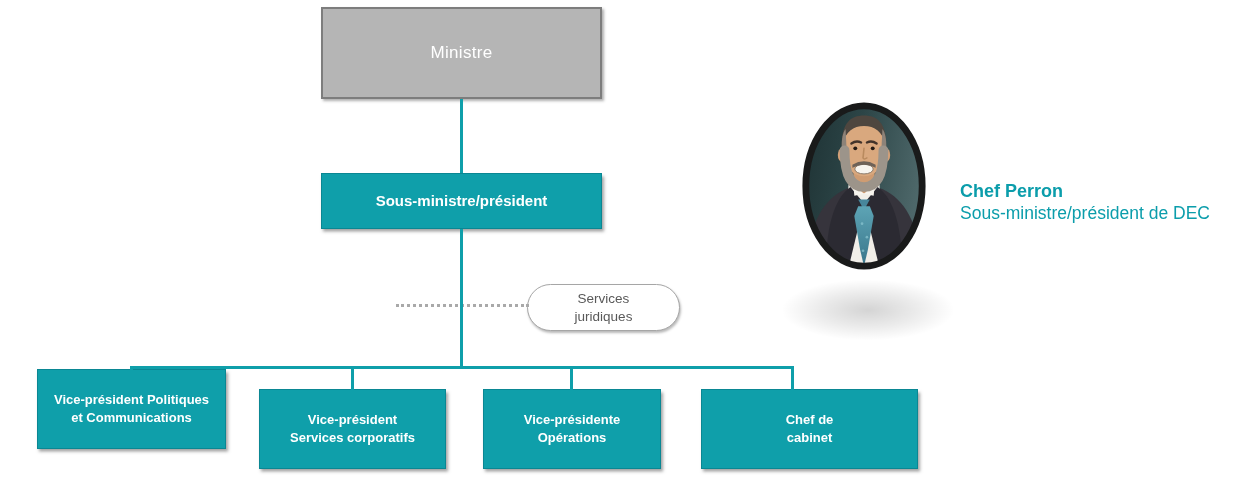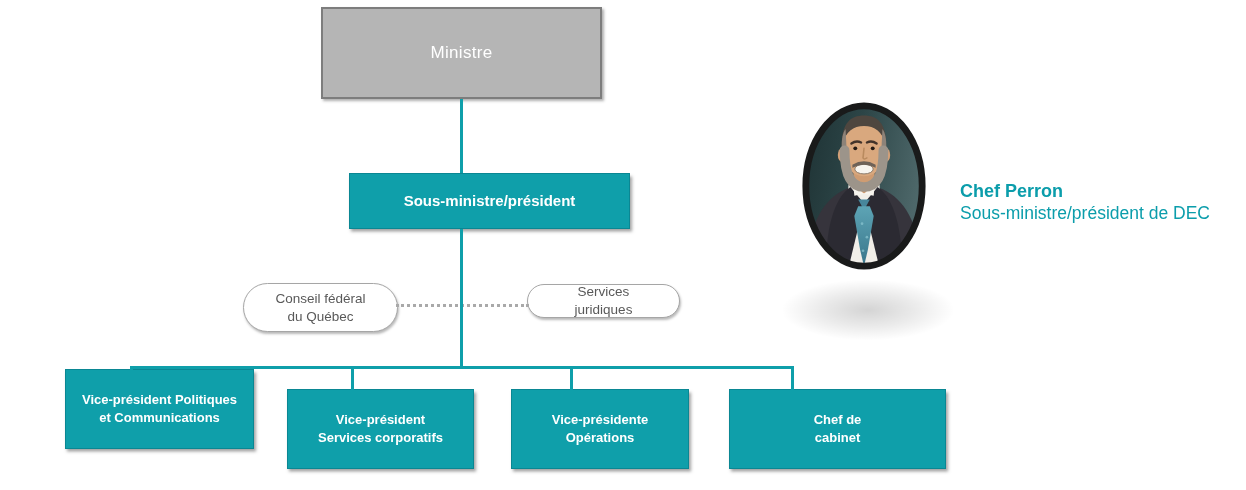--- a/index.html
+++ b/index.html
@@ -17,21 +17,20 @@
     border:2px solid var(--gray-border,#7d7d7d);
     color:#ffffff;font-weight:normal;font-size:17px;letter-spacing:.3px;
     box-shadow:1.5px 2px 2.5px rgba(80,80,80,.45);
   }
   .teal-box{
     background:var(--teal,#0f9faa);
     border:1px solid var(--teal-border,#0a8793);
     color:#ffffff;font-weight:bold;
     box-shadow:2px 2.5px 3px rgba(70,70,70,.5);
     line-height:1.35;
-    margin-left:28px;
   }
   .pill{
     background:#ffffff;
     border:1.6px solid var(--pill-border,#a6a6a6);
     border-radius:25px;
     color:var(--pill-text,#595959);
     font-size:13.5px;line-height:1.3;
     box-shadow:1px 2px 2.5px rgba(0,0,0,.28);
   }
   .vline,.hline{background:var(--teal,#0f9faa);z-index:2;}
@@ -44,21 +43,21 @@
   .l-drop1    {left:130px;top:366px;width:3px;height:24px;}
   .l-drop2    {left:351px;top:366px;width:3px;height:24px;}
   .l-drop3    {left:570px;top:366px;width:3px;height:24px;}
   .l-drop4    {left:791px;top:366px;width:3px;height:24px;}
   .l-dotted   {left:396px;top:304px;width:133px;height:0;}
 
   
   .n-ministre {left:321px;top:7px;width:281px;height:92px;}
   .n-sousmin  {left:321px;top:173px;width:281px;height:56px;font-size:15px;}
   .n-pill1    {left:243px;top:283px;width:155px;height:49px;}
-  .n-pill2    {left:527px;top:284px;width:153px;height:34px;}
+  .n-pill2    {left:527px;top:284px;width:153px;height:47px;}
   .n-b1       {left:37px; top:369px;width:189px;height:80px;font-size:13px;}
   .n-b2       {left:259px;top:389px;width:187px;height:80px;font-size:13px;}
   .n-b3       {left:483px;top:389px;width:178px;height:80px;font-size:13px;}
   .n-b4       {left:701px;top:389px;width:217px;height:80px;font-size:13px;}
 
   
   .photo-wrap {left:800px;top:100px;width:128px;height:172px;z-index:3;}
   .photo-shadow{
     left:783px;top:280px;width:170px;height:60px;
     background:radial-gradient(ellipse at center,rgba(0,0,0,.17) 0%,rgba(0,0,0,.08) 40%,rgba(0,0,0,0) 72%);
@@ -78,22 +77,20 @@
   <div class="abs hline l-rail"></div>
   <div class="abs vline l-drop1"></div>
   <div class="abs vline l-drop2"></div>
   <div class="abs vline l-drop3"></div>
   <div class="abs vline l-drop4"></div>
 
   <div class="abs node gray-box n-ministre">Ministre</div>
 
   <div class="abs node teal-box n-sousmin">Sous-ministre/président</div>
 
-  <div class="abs node pill n-pill1">Conseil fédéral
-du Québec</div>
 
   <div class="abs node pill n-pill2">Services
 juridiques</div>
 
   <div class="abs node teal-box n-b1">Vice-président Politiques
 et Communications</div>
 
   <div class="abs node teal-box n-b3">Vice-présidente
 Opérations</div>
 

